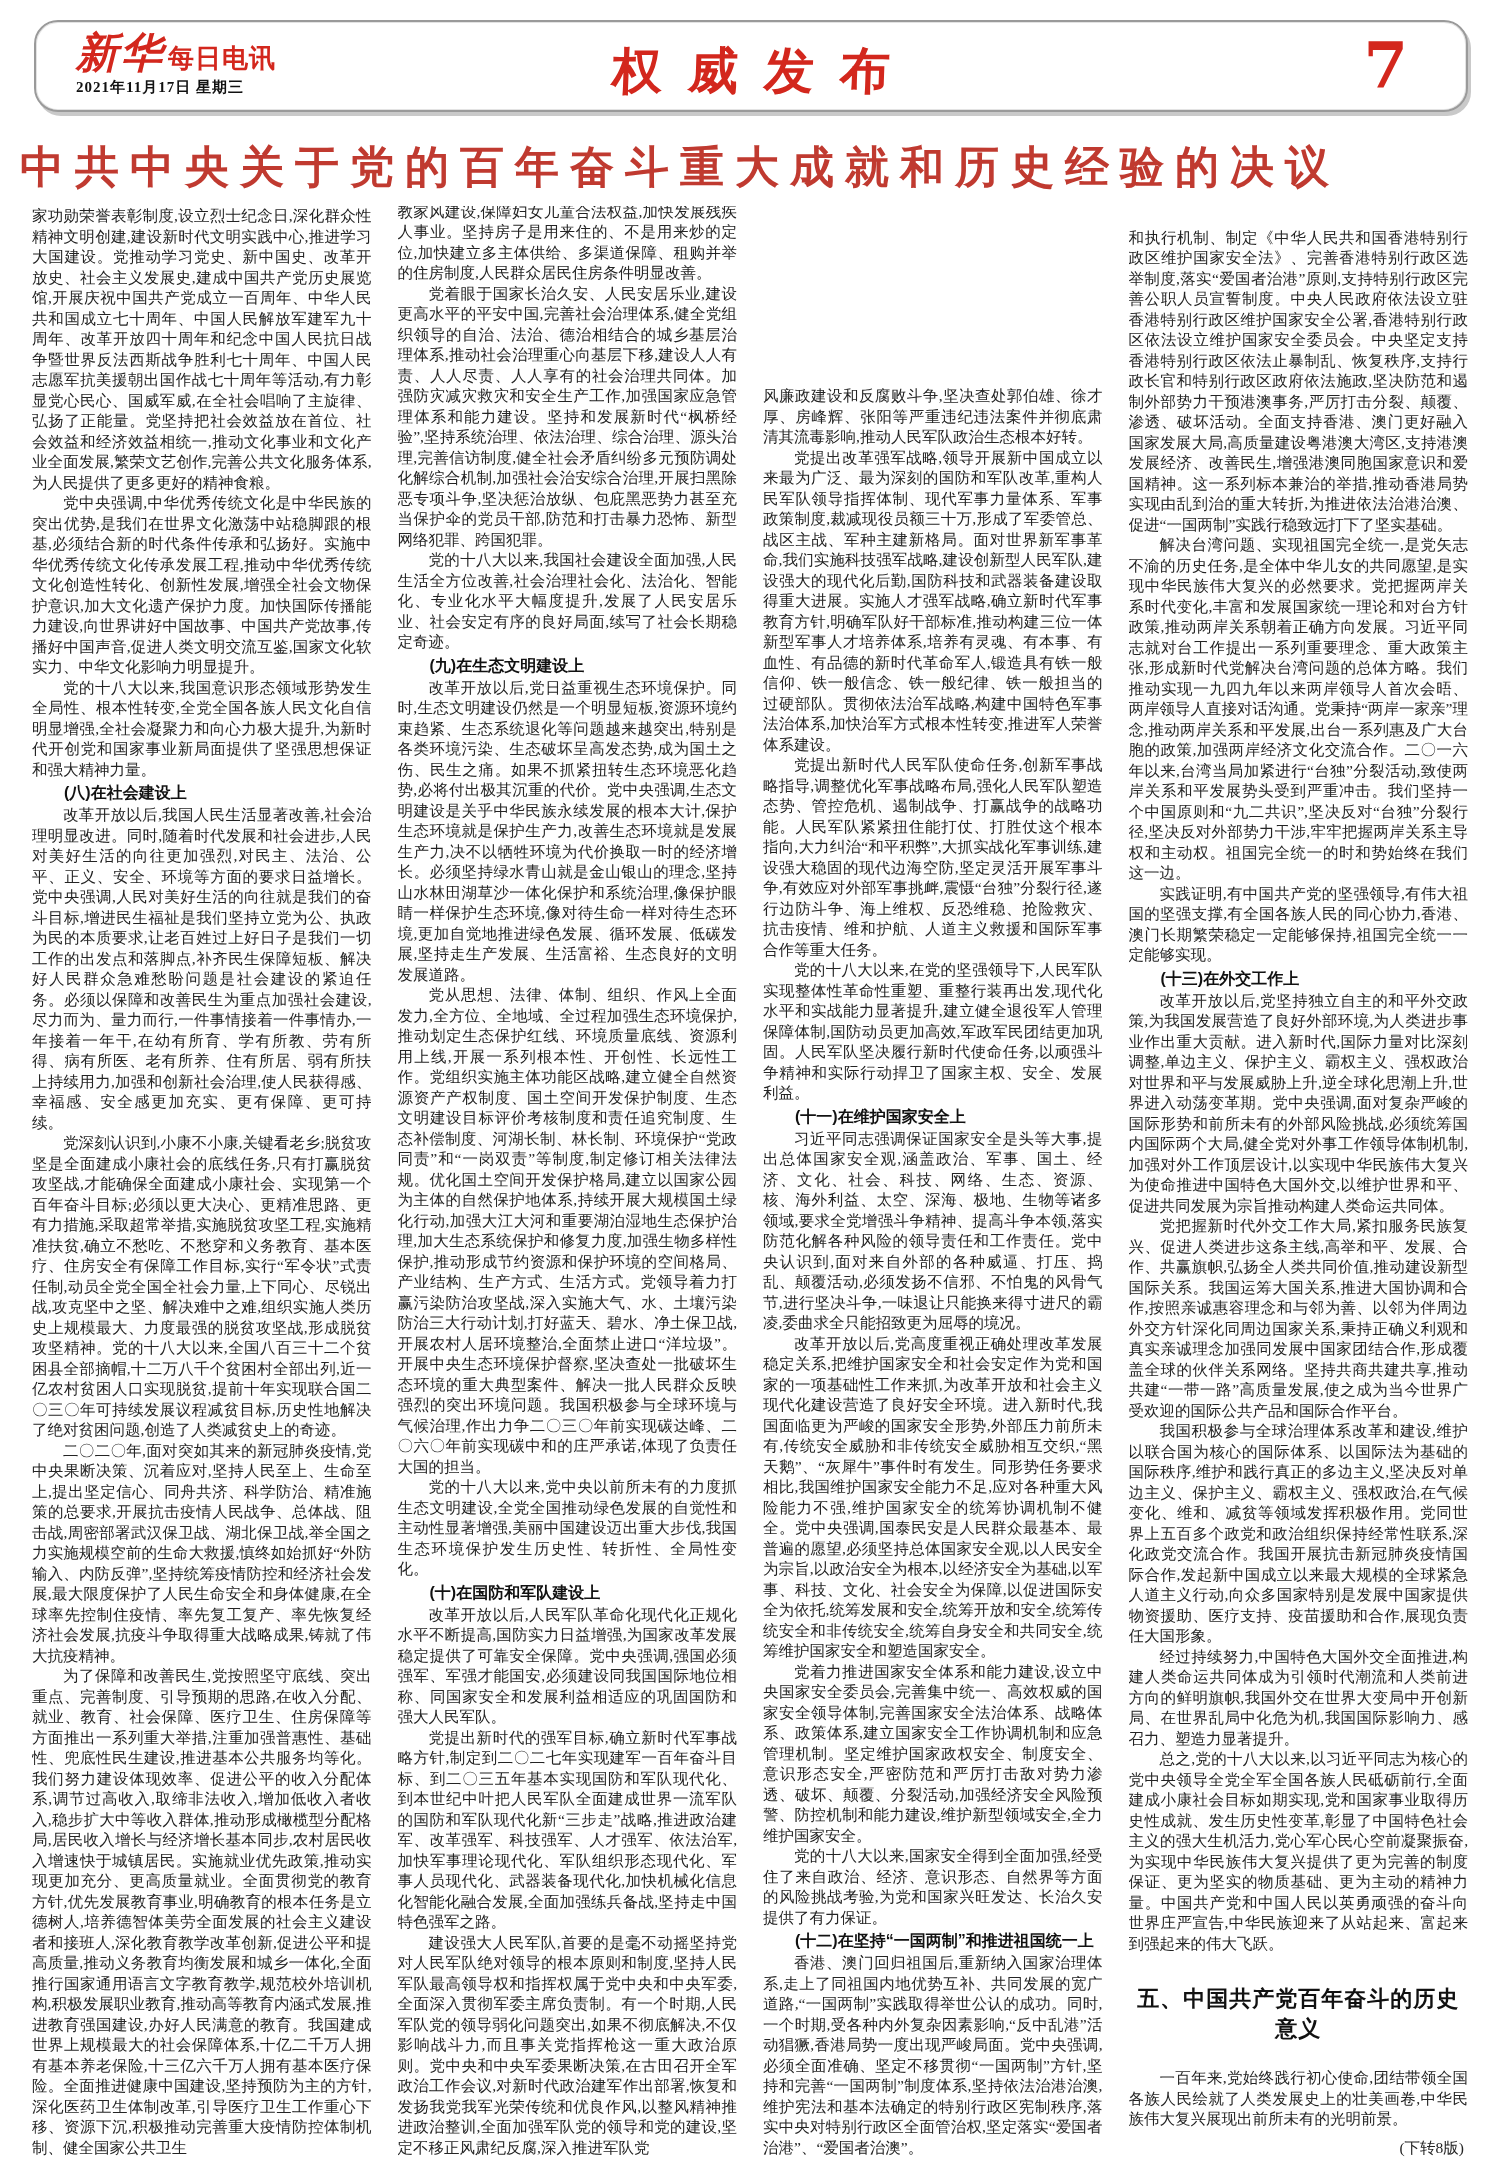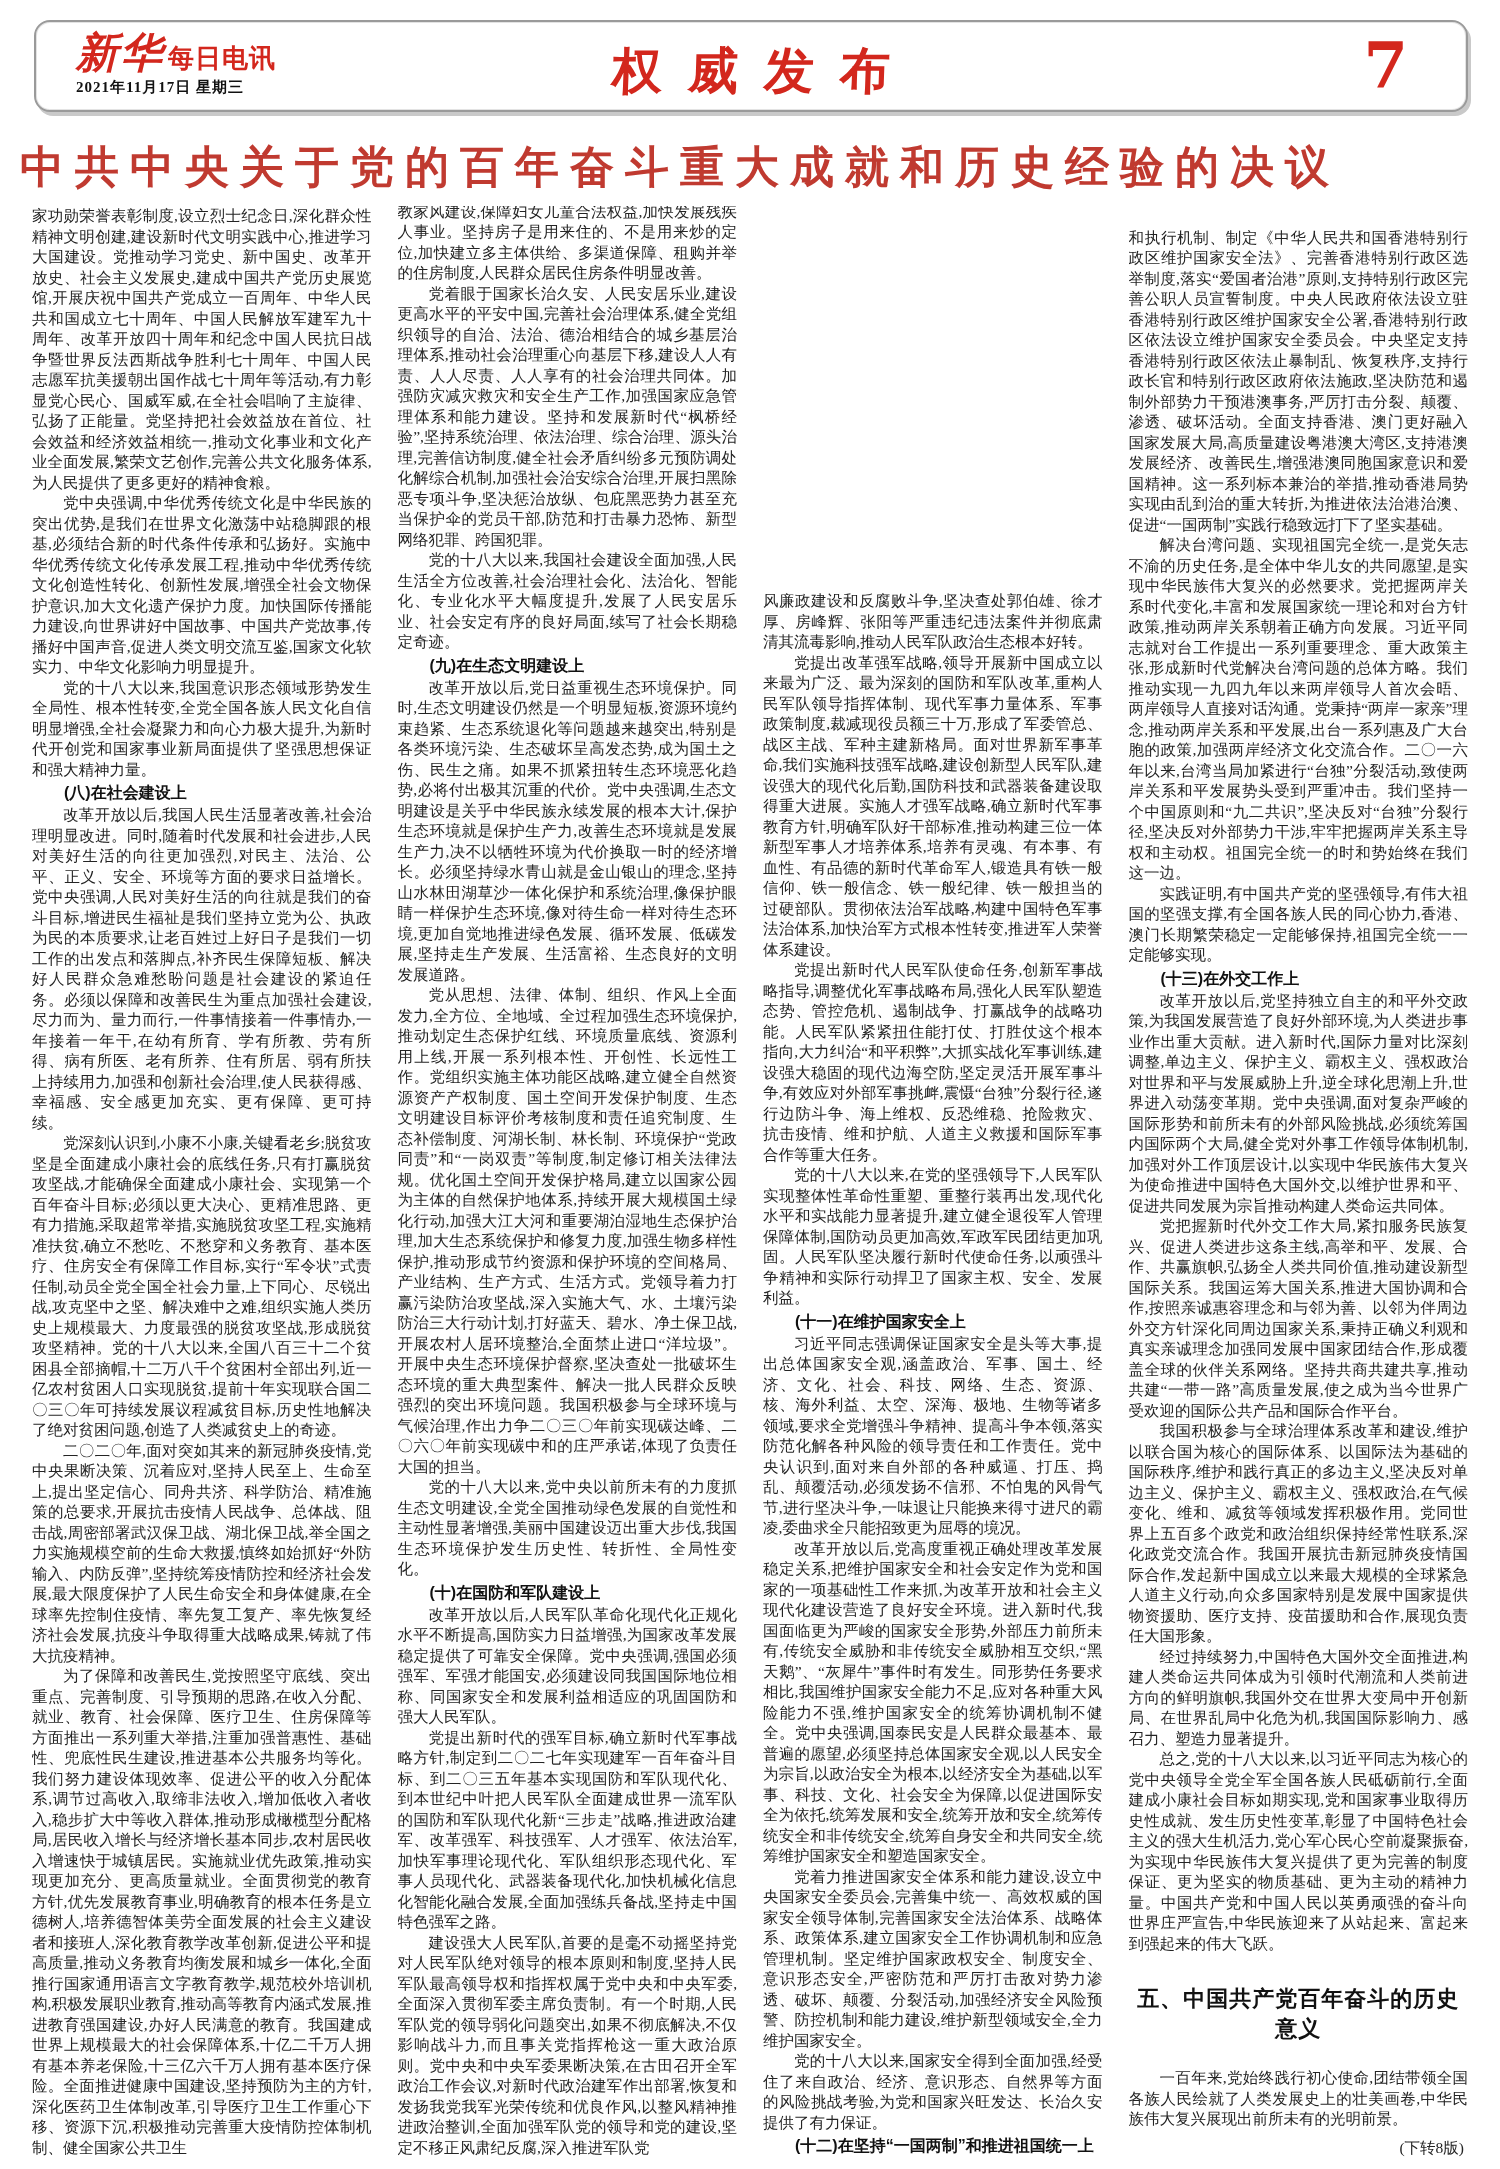--- a/index.html
+++ b/index.html
@@ -8,21 +8,21 @@
     --ink:#1f1f1f;
   }
   html,body{margin:0;padding:0;}
   body{
     width:1500px;height:2169px;position:relative;background:#ffffff;
     font-family:"Liberation Serif","DejaVu Serif",serif;color:var(--ink);
     overflow:hidden;
   }
   .masthead{
     position:absolute;left:34px;top:20px;width:1430px;height:88px;
-    border:2px solid #9a9a9a;border-radius:16px;background:#fff;
+    border:2px solid #9a9a9a;border-radius:24px;background:#fff;
     box-shadow:3px 4px 0 #c9c9c9, inset 0 0 0 1px #e3e3e3;
   }
   .logo-block{position:absolute;left:40px;top:10px;line-height:1;}
   .logo-line{white-space:nowrap;}
   .logo-script{
     color:var(--masthead-red);font-size:42px;font-weight:bold;font-style:italic;
     font-family:"DejaVu Serif",serif;letter-spacing:2px;
   }
   .logo-rest{color:var(--masthead-red);font-size:26px;font-weight:bold;letter-spacing:1px;}
   .masthead-date{color:#111;font-size:15px;font-weight:bold;margin-top:6px;letter-spacing:1px;}
@@ -115,20 +115,21 @@
       <p class="para noindent">风廉政建设和反腐败斗争,坚决查处郭伯雄、徐才厚、房峰辉、张阳等严重违纪违法案件并彻底肃清其流毒影响,推动人民军队政治生态根本好转。</p>
       <p class="para">党提出改革强军战略,领导开展新中国成立以来最为广泛、最为深刻的国防和军队改革,重构人民军队领导指挥体制、现代军事力量体系、军事政策制度,裁减现役员额三十万,形成了军委管总、战区主战、军种主建新格局。面对世界新军事革命,我们实施科技强军战略,建设创新型人民军队,建设强大的现代化后勤,国防科技和武器装备建设取得重大进展。实施人才强军战略,确立新时代军事教育方针,明确军队好干部标准,推动构建三位一体新型军事人才培养体系,培养有灵魂、有本事、有血性、有品德的新时代革命军人,锻造具有铁一般信仰、铁一般信念、铁一般纪律、铁一般担当的过硬部队。贯彻依法治军战略,构建中国特色军事法治体系,加快治军方式根本性转变,推进军人荣誉体系建设。</p>
       <p class="para">党提出新时代人民军队使命任务,创新军事战略指导,调整优化军事战略布局,强化人民军队塑造态势、管控危机、遏制战争、打赢战争的战略功能。人民军队紧紧扭住能打仗、打胜仗这个根本指向,大力纠治“和平积弊”,大抓实战化军事训练,建设强大稳固的现代边海空防,坚定灵活开展军事斗争,有效应对外部军事挑衅,震慑“台独”分裂行径,遂行边防斗争、海上维权、反恐维稳、抢险救灾、抗击疫情、维和护航、人道主义救援和国际军事合作等重大任务。</p>
       <p class="para">党的十八大以来,在党的坚强领导下,人民军队实现整体性革命性重塑、重整行装再出发,现代化水平和实战能力显著提升,建立健全退役军人管理保障体制,国防动员更加高效,军政军民团结更加巩固。人民军队坚决履行新时代使命任务,以顽强斗争精神和实际行动捍卫了国家主权、安全、发展利益。</p>
       <h3 class="sec-h">(十一)在维护国家安全上</h3>
       <p class="para">习近平同志强调保证国家安全是头等大事,提出总体国家安全观,涵盖政治、军事、国土、经济、文化、社会、科技、网络、生态、资源、核、海外利益、太空、深海、极地、生物等诸多领域,要求全党增强斗争精神、提高斗争本领,落实防范化解各种风险的领导责任和工作责任。党中央认识到,面对来自外部的各种威逼、打压、捣乱、颠覆活动,必须发扬不信邪、不怕鬼的风骨气节,进行坚决斗争,一味退让只能换来得寸进尺的霸凌,委曲求全只能招致更为屈辱的境况。</p>
       <p class="para">改革开放以后,党高度重视正确处理改革发展稳定关系,把维护国家安全和社会安定作为党和国家的一项基础性工作来抓,为改革开放和社会主义现代化建设营造了良好安全环境。进入新时代,我国面临更为严峻的国家安全形势,外部压力前所未有,传统安全威胁和非传统安全威胁相互交织,“黑天鹅”、“灰犀牛”事件时有发生。同形势任务要求相比,我国维护国家安全能力不足,应对各种重大风险能力不强,维护国家安全的统筹协调机制不健全。党中央强调,国泰民安是人民群众最基本、最普遍的愿望,必须坚持总体国家安全观,以人民安全为宗旨,以政治安全为根本,以经济安全为基础,以军事、科技、文化、社会安全为保障,以促进国际安全为依托,统筹发展和安全,统筹开放和安全,统筹传统安全和非传统安全,统筹自身安全和共同安全,统筹维护国家安全和塑造国家安全。</p>
       <p class="para">党着力推进国家安全体系和能力建设,设立中央国家安全委员会,完善集中统一、高效权威的国家安全领导体制,完善国家安全法治体系、战略体系、政策体系,建立国家安全工作协调机制和应急管理机制。坚定维护国家政权安全、制度安全、意识形态安全,严密防范和严厉打击敌对势力渗透、破坏、颠覆、分裂活动,加强经济安全风险预警、防控机制和能力建设,维护新型领域安全,全力维护国家安全。</p>
       <p class="para">党的十八大以来,国家安全得到全面加强,经受住了来自政治、经济、意识形态、自然界等方面的风险挑战考验,为党和国家兴旺发达、长治久安提供了有力保证。</p>
       <h3 class="sec-h">(十二)在坚持“一国两制”和推进祖国统一上</h3>
+      <p class="para">香港、澳门回归祖国后,重新纳入国家治理体系,走上了同祖国内地优势互补、共同发展的宽广道路,“一国两制”实践取得举世公认的成功。同时,一个时期,受各种内外复杂因素影响,“反中乱港”活动猖獗,香港局势一度出现严峻局面。党中央强调,必须全面准确、坚定不移贯彻“一国两制”方针,坚持和完善“一国两制”制度体系,坚持依法治港治澳,维护宪法和基本法确定的特别行政区宪制秩序,落实中央对特别行政区全面管治权,坚定落实“爱国者治港”、“爱国者治澳”。</p>
     </div>
     <div class="col">
       <p class="para noindent">和执行机制、制定《中华人民共和国香港特别行政区维护国家安全法》、完善香港特别行政区选举制度,落实“爱国者治港”原则,支持特别行政区完善公职人员宣誓制度。中央人民政府依法设立驻香港特别行政区维护国家安全公署,香港特别行政区依法设立维护国家安全委员会。中央坚定支持香港特别行政区依法止暴制乱、恢复秩序,支持行政长官和特别行政区政府依法施政,坚决防范和遏制外部势力干预港澳事务,严厉打击分裂、颠覆、渗透、破坏活动。全面支持香港、澳门更好融入国家发展大局,高质量建设粤港澳大湾区,支持港澳发展经济、改善民生,增强港澳同胞国家意识和爱国精神。这一系列标本兼治的举措,推动香港局势实现由乱到治的重大转折,为推进依法治港治澳、促进“一国两制”实践行稳致远打下了坚实基础。</p>
       <p class="para">解决台湾问题、实现祖国完全统一,是党矢志不渝的历史任务,是全体中华儿女的共同愿望,是实现中华民族伟大复兴的必然要求。党把握两岸关系时代变化,丰富和发展国家统一理论和对台方针政策,推动两岸关系朝着正确方向发展。习近平同志就对台工作提出一系列重要理念、重大政策主张,形成新时代党解决台湾问题的总体方略。我们推动实现一九四九年以来两岸领导人首次会晤、两岸领导人直接对话沟通。党秉持“两岸一家亲”理念,推动两岸关系和平发展,出台一系列惠及广大台胞的政策,加强两岸经济文化交流合作。二〇一六年以来,台湾当局加紧进行“台独”分裂活动,致使两岸关系和平发展势头受到严重冲击。我们坚持一个中国原则和“九二共识”,坚决反对“台独”分裂行径,坚决反对外部势力干涉,牢牢把握两岸关系主导权和主动权。祖国完全统一的时和势始终在我们这一边。</p>
       <p class="para">实践证明,有中国共产党的坚强领导,有伟大祖国的坚强支撑,有全国各族人民的同心协力,香港、澳门长期繁荣稳定一定能够保持,祖国完全统一一定能够实现。</p>
       <h3 class="sec-h">(十三)在外交工作上</h3>
       <p class="para">改革开放以后,党坚持独立自主的和平外交政策,为我国发展营造了良好外部环境,为人类进步事业作出重大贡献。进入新时代,国际力量对比深刻调整,单边主义、保护主义、霸权主义、强权政治对世界和平与发展威胁上升,逆全球化思潮上升,世界进入动荡变革期。党中央强调,面对复杂严峻的国际形势和前所未有的外部风险挑战,必须统筹国内国际两个大局,健全党对外事工作领导体制机制,加强对外工作顶层设计,以实现中华民族伟大复兴为使命推进中国特色大国外交,以维护世界和平、促进共同发展为宗旨推动构建人类命运共同体。</p>
       <p class="para">党把握新时代外交工作大局,紧扣服务民族复兴、促进人类进步这条主线,高举和平、发展、合作、共赢旗帜,弘扬全人类共同价值,推动建设新型国际关系。我国运筹大国关系,推进大国协调和合作,按照亲诚惠容理念和与邻为善、以邻为伴周边外交方针深化同周边国家关系,秉持正确义利观和真实亲诚理念加强同发展中国家团结合作,形成覆盖全球的伙伴关系网络。坚持共商共建共享,推动共建“一带一路”高质量发展,使之成为当今世界广受欢迎的国际公共产品和国际合作平台。</p>
       <p class="para">我国积极参与全球治理体系改革和建设,维护以联合国为核心的国际体系、以国际法为基础的国际秩序,维护和践行真正的多边主义,坚决反对单边主义、保护主义、霸权主义、强权政治,在气候变化、维和、减贫等领域发挥积极作用。党同世界上五百多个政党和政治组织保持经常性联系,深化政党交流合作。我国开展抗击新冠肺炎疫情国际合作,发起新中国成立以来最大规模的全球紧急人道主义行动,向众多国家特别是发展中国家提供物资援助、医疗支持、疫苗援助和合作,展现负责任大国形象。</p>
       <p class="para">经过持续努力,中国特色大国外交全面推进,构建人类命运共同体成为引领时代潮流和人类前进方向的鲜明旗帜,我国外交在世界大变局中开创新局、在世界乱局中化危为机,我国国际影响力、感召力、塑造力显著提升。</p>

